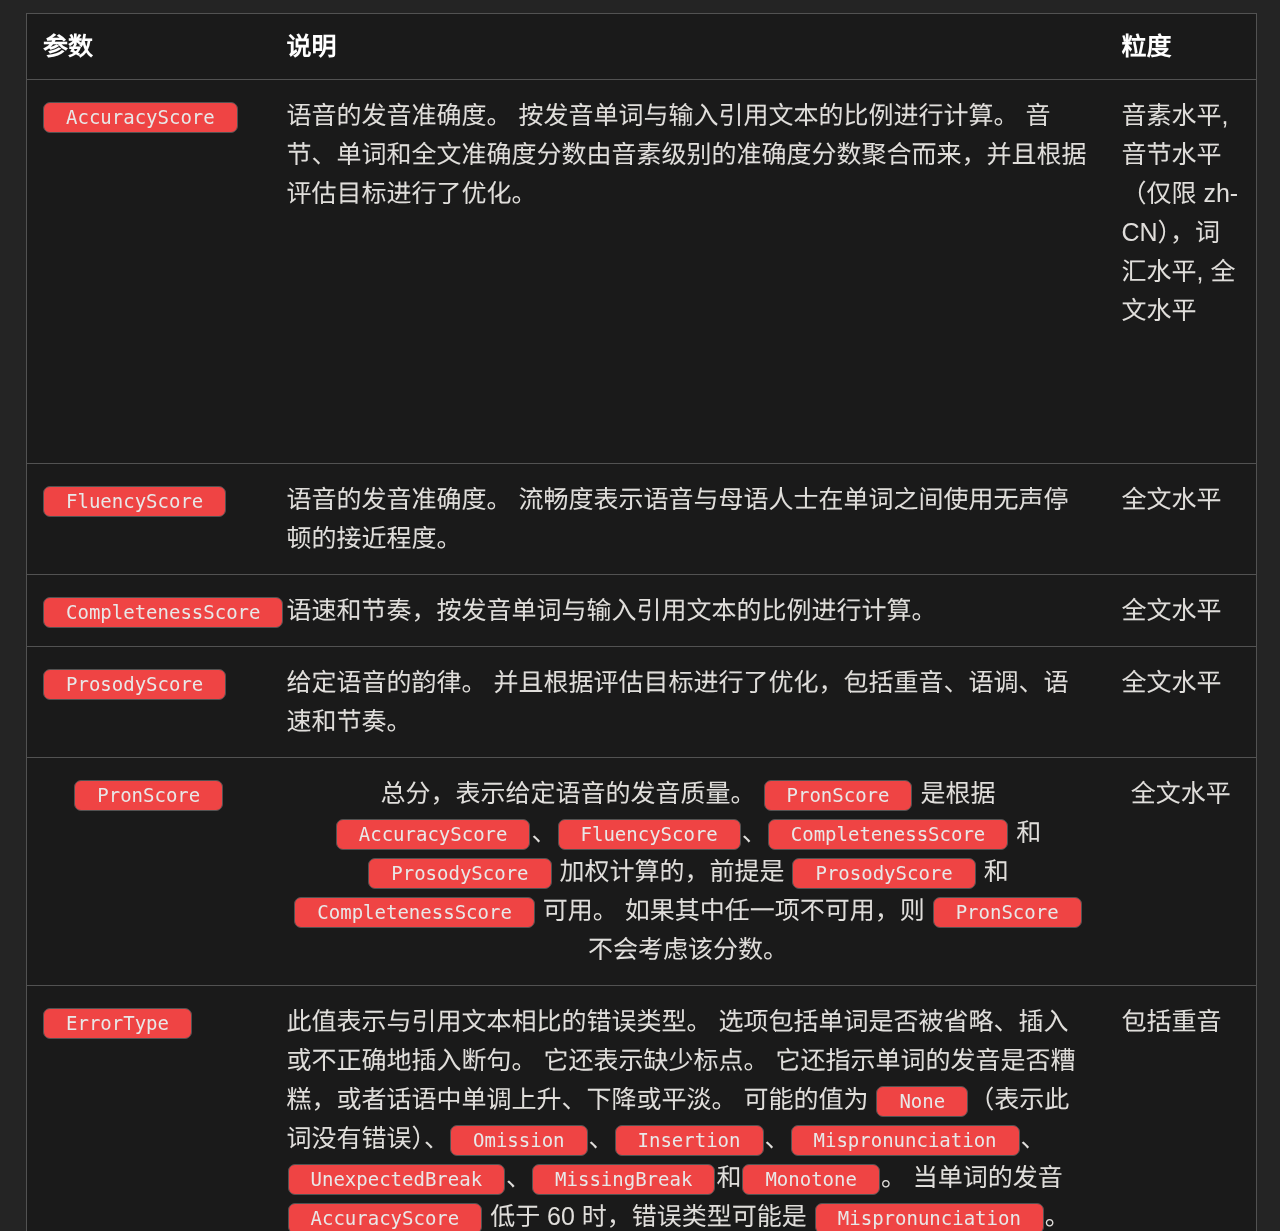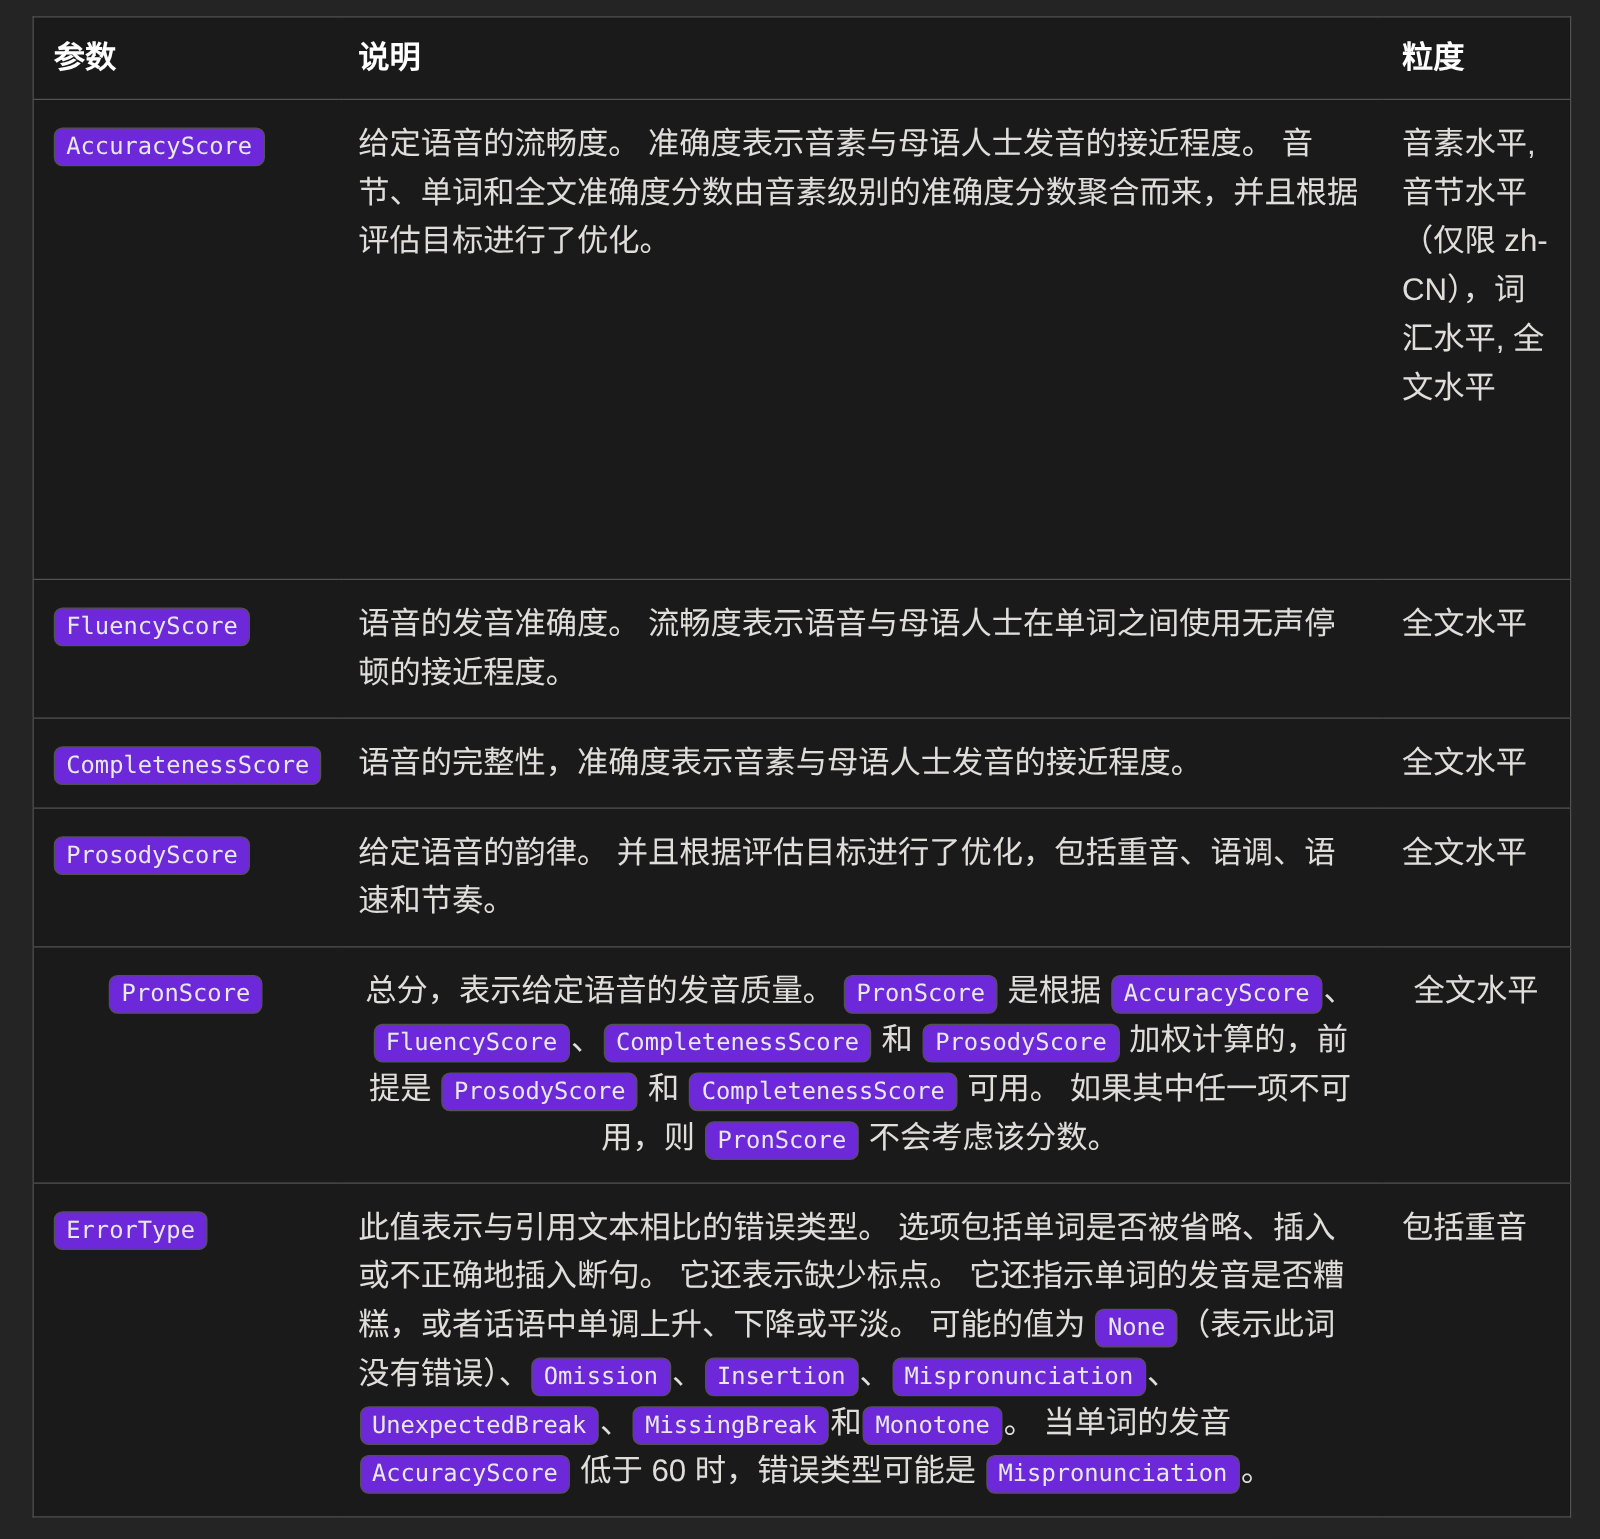--- a/index.html
+++ b/index.html
@@ -50,24 +50,24 @@
   tr.hr-3 td { height: 39px; }
   tr.hr-4 td { height: 78px; }
   tr.hr-5 td { height: 156px; text-align: center; }
   tr.hr-6 td { height: 234px; }
   code.badge {
     display: inline-block;
     font-family: "DejaVu Sans Mono", "Liberation Mono", monospace;
     font-size: 19px;
     line-height: 27px;
     color: #e8e8e8;
-    background: #6d28d9;
+    background: #ef4444;
     border: 1px solid #525252;
     border-radius: 7px;
-    padding: 1px 9px;
+    padding: 1px 22px;
     vertical-align: baseline;
     white-space: nowrap;
   }
   td.desc code.badge { margin: 0 1px; }
 </style>
 </head>
 <body>
 
 <div class="page">
   <table class="params">
@@ -79,31 +79,31 @@
     <thead>
       <tr class="hr-head">
         <th>参数</th>
         <th>说明</th>
         <th>粒度</th>
       </tr>
     </thead>
     <tbody>
       <tr class="hr-1">
         <td class="param"><code class="badge">AccuracyScore</code></td>
-        <td class="desc">给定语音的流畅度。 准确度表示音素与母语人士发音的接近程度。 音节、单词和全文准确度分数由音素级别的准确度分数聚合而来，并且根据评估目标进行了优化。</td>
+        <td class="desc">语音的发音准确度。 按发音单词与输入引用文本的比例进行计算。 音节、单词和全文准确度分数由音素级别的准确度分数聚合而来，并且根据评估目标进行了优化。</td>
         <td class="gran">音素水平, 音节水平（仅限 zh-CN），词汇水平, 全文水平</td>
       </tr>
       <tr class="hr-2">
         <td class="param"><code class="badge">FluencyScore</code></td>
         <td class="desc">语音的发音准确度。 流畅度表示语音与母语人士在单词之间使用无声停顿的接近程度。</td>
         <td class="gran">全文水平</td>
       </tr>
       <tr class="hr-3">
         <td class="param"><code class="badge">CompletenessScore</code></td>
-        <td class="desc">语音的完整性，准确度表示音素与母语人士发音的接近程度。</td>
+        <td class="desc">语速和节奏，按发音单词与输入引用文本的比例进行计算。</td>
         <td class="gran">全文水平</td>
       </tr>
       <tr class="hr-4">
         <td class="param"><code class="badge">ProsodyScore</code></td>
         <td class="desc">给定语音的韵律。 并且根据评估目标进行了优化，包括重音、语调、语速和节奏。</td>
         <td class="gran">全文水平</td>
       </tr>
       <tr class="hr-5">
         <td class="param"><code class="badge">PronScore</code></td>
         <td class="desc">总分，表示给定语音的发音质量。 <code class="badge">PronScore</code> 是根据 <code class="badge">AccuracyScore</code>、<code class="badge">FluencyScore</code>、<code class="badge">CompletenessScore</code> 和 <code class="badge">ProsodyScore</code> 加权计算的，前提是 <code class="badge">ProsodyScore</code> 和 <code class="badge">CompletenessScore</code> 可用。 如果其中任一项不可用，则 <code class="badge">PronScore</code> 不会考虑该分数。</td>

